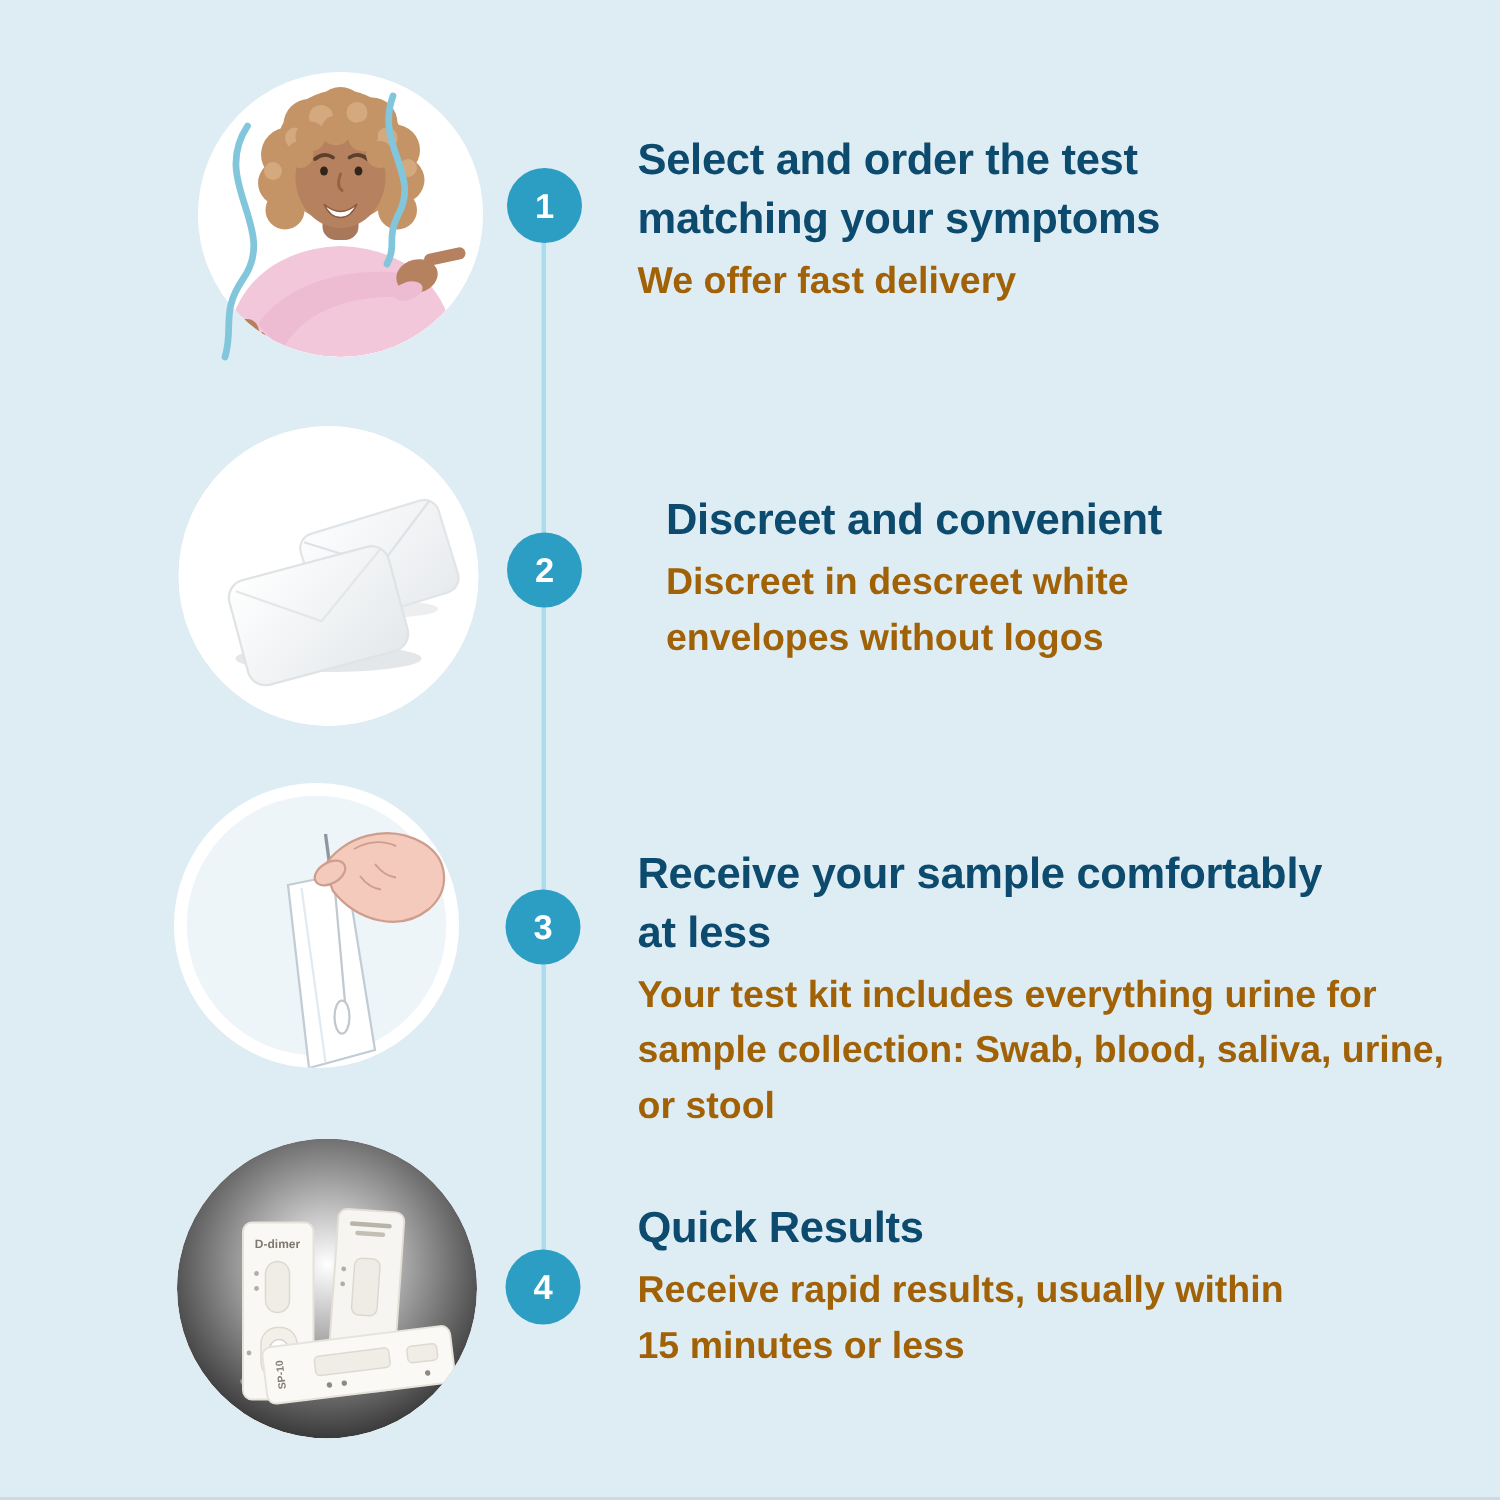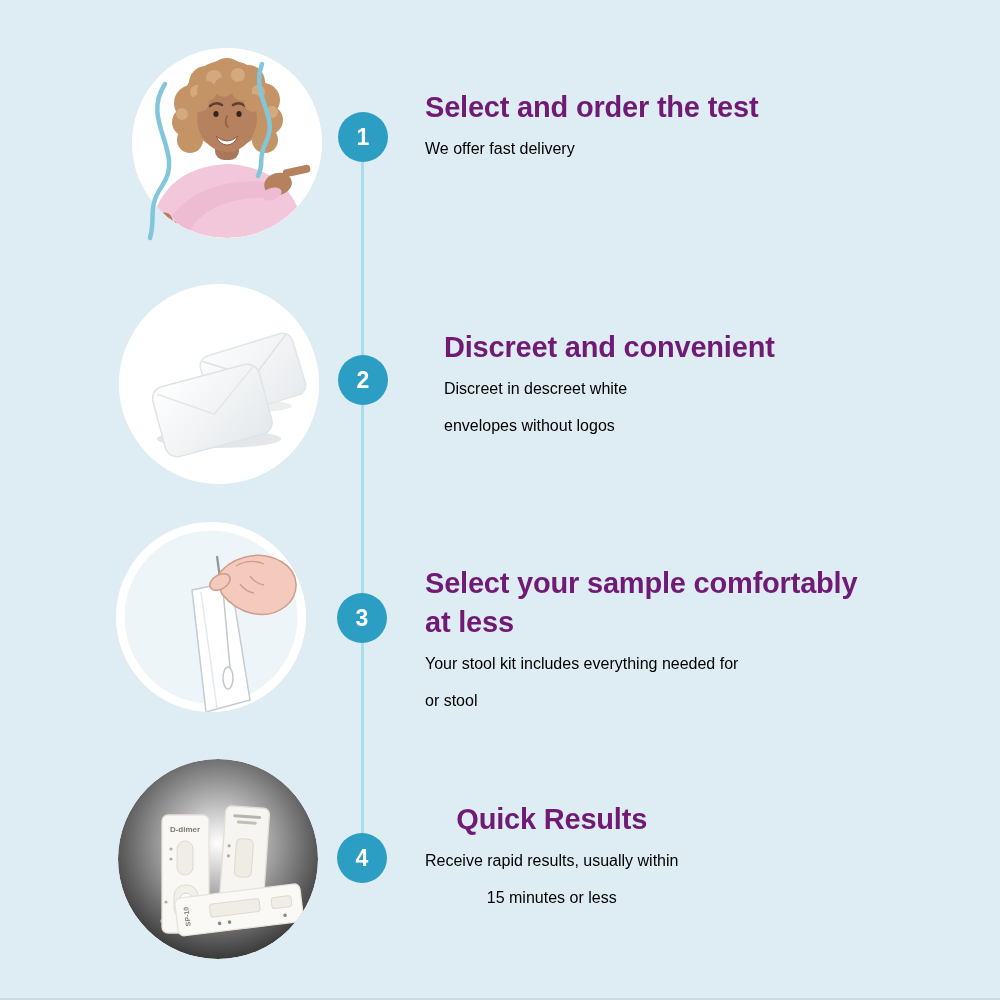--- a/index.html
+++ b/index.html
@@ -24,22 +24,22 @@
     display:flex;align-items:center;justify-content:center;
     font-size:23px;font-weight:bold;z-index:3;
   }
   .photo{
     position:absolute;border-radius:50%;overflow:hidden;z-index:2;
     background:#ffffff;
   }
   .photo svg{display:block;width:100%;height:100%;}
   .deco{position:absolute;z-index:4;pointer-events:none;}
   .steptext{position:absolute;z-index:2;}
-  .title{font-size:29px;font-weight:700;line-height:39px;letter-spacing:-0.2px;color:#701a75;}
-  .bodytext{font-size:16px;font-weight:400;line-height:37px;color:#000000;margin-top:3px;}
+  .title{font-size:29px;font-weight:700;line-height:39px;letter-spacing:-0.2px;color:#0c4a6e;}
+  .bodytext{font-size:25px;font-weight:700;line-height:37px;color:#a16207;margin-top:3px;}
   .tl,.bl{white-space:nowrap;}
 </style>
 </head>
 <body>
 
 <div class="canvas">
 
   <div class="vline"></div>
 
   <div class="photo" style="left:132px;top:48px;width:190px;height:190px;">
@@ -112,20 +112,21 @@
   <svg class="deco" style="left:120px;top:40px;width:220px;height:210px;" viewBox="0 0 220 210">
     <path d="M45,44 C20,82 66,112 42,146 C27,168 36,178 30,198" fill="none" stroke="#82c6dc" stroke-width="4.5" stroke-linecap="round"></path>
     <path d="M142,24 C130,56 160,76 146,102 C137,120 145,122 138,136" fill="none" stroke="#82c6dc" stroke-width="4.5" stroke-linecap="round"></path>
   </svg>
   <div class="badge" style="left:338px;top:112px;">
     <span>1</span>
   </div>
   <div class="steptext" style="left:425px;top:88px;">
     <div class="title">
       <div class="tl">Select and order the test</div>
+      <div class="tl">matching your symptoms</div>
     </div>
     <div class="bodytext">
       <div class="bl">We offer fast delivery</div>
     </div>
   </div>
 
   <div class="photo" style="left:119px;top:284px;width:200px;height:200px;">
     <svg viewBox="0 0 200 200">
       <defs>
         <linearGradient id="env1" x1="0" y1="0" x2="1" y2="1">
@@ -187,25 +188,26 @@
         <path d="M134,54 q6,8 14,9" fill="none" stroke="#cf9d8d" stroke-width="1.3"></path>
         <path d="M120,44 q14,-8 28,-2" fill="none" stroke="#cf9d8d" stroke-width="1.3"></path>
       </g>
     </svg>
   </div>
   <div class="badge" style="left:337px;top:593px;">
     <span>3</span>
   </div>
   <div class="steptext" style="left:425px;top:564px;">
     <div class="title">
-      <div class="tl">Select your sample comfortably</div>
+      <div class="tl">Receive your sample comfortably</div>
       <div class="tl">at less</div>
     </div>
     <div class="bodytext">
-      <div class="bl">Your stool kit includes everything needed for</div>
+      <div class="bl">Your test kit includes everything urine for</div>
+      <div class="bl">sample collection: Swab, blood, saliva, urine,</div>
       <div class="bl">or stool</div>
     </div>
   </div>
 
   <div class="photo" style="left:118px;top:759px;width:200px;height:200px;">
     <svg viewBox="0 0 200 200">
       <defs>
         <radialGradient id="cass-bg" cx="0.5" cy="0.42" r="0.75">
           <stop offset="0" stop-color="#ffffff"></stop>
             <stop offset="1" stop-color="#ecoded"></stop>
@@ -242,21 +244,21 @@
         <rect x="154" y="143" width="20" height="11" rx="3" fill="#f0ede7" stroke="#ded9d0" stroke-width="1"></rect>
         <circle cx="100" cy="162" r="1.8" fill="#8f897f"></circle>
         <circle cx="110" cy="162" r="1.8" fill="#8f897f"></circle>
         <circle cx="166" cy="162" r="1.8" fill="#8f897f"></circle>
       </g>
     </svg>
   </div>
   <div class="badge" style="left:337px;top:833px;">
     <span>4</span>
   </div>
-  <div class="steptext" style="left:425px;top:800px;text-align:center;">
+  <div class="steptext" style="left:425px;top:800px;">
     <div class="title">
       <div class="tl">Quick Results</div>
     </div>
     <div class="bodytext">
       <div class="bl">Receive rapid results, usually within</div>
       <div class="bl">15 minutes or less</div>
     </div>
   </div>
 
 </div>

